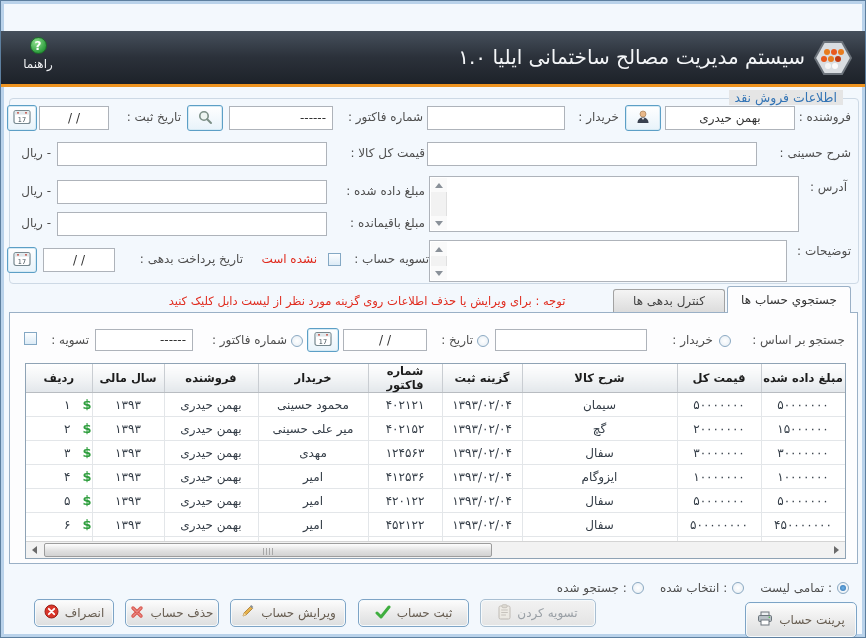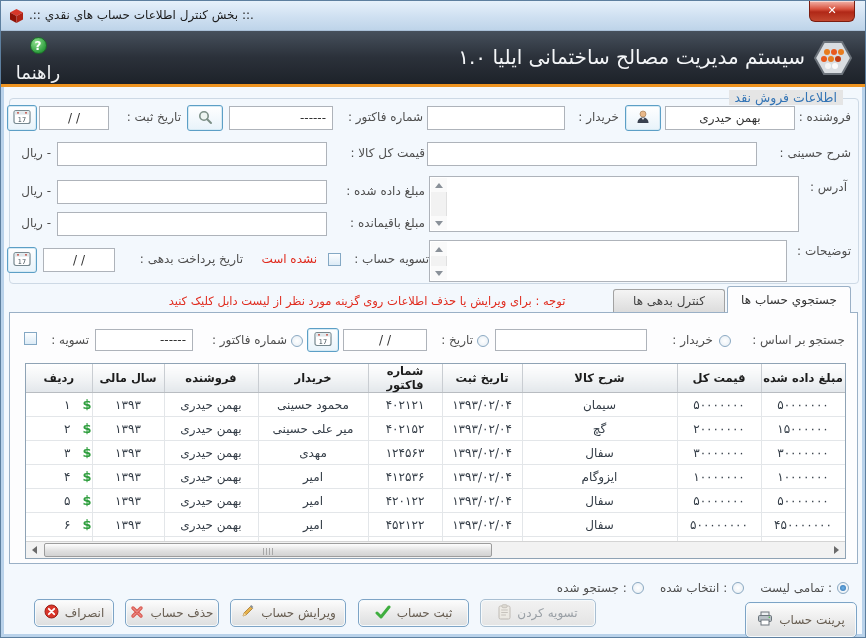--- a/index.html
+++ b/index.html
@@ -29,21 +29,21 @@
   .appheader { position:absolute; left:0; top:30px; width:100%; height:56px;
     background: linear-gradient(#46505c, #2b313a 50%, #1d2229);
     border-bottom: 3px solid #ef9420; }
   .logo { position:absolute; right:12px; top:9px; }
   .app-title { position:absolute; right:60px; top:0; line-height:52px; color:#f4f6f8;
     font-size:20px; direction: rtl; }
   .help { position:absolute; left:14px; top:6px; width:46px; text-align:center; cursor:pointer; }
   .help-q { display:inline-block; width:17px; height:17px; border-radius:50%;
     background: radial-gradient(circle at 35% 30%, #8fe08f, #2f9e3f 70%, #1d7a2c);
     color:#fff; font-weight:bold; font-size:12px; line-height:17px; border:1px solid #1b6f28; }
-  .help-label { color:#f0f2f4; font-size:18px; margin-top:8px; direction:rtl; }
+  .help-label { color:#f0f2f4; font-size:12px; margin-top:3px; direction:rtl; }
   
   .groupbox { position:absolute; left:8px; top:97px; width:850px; height:186px;
     border:1px solid #cdd9e5; border-radius:4px; }
   .group-title { position:absolute; right:22px; top:89px; background:#e5e5e5;
     padding:0 6px; color:#3374b5; direction:rtl; font-size:12.5px; }
   
   .lbl { position:absolute; direction:rtl; color:#4f4f4f; white-space:nowrap; }
   .red { color:#e02b1e; }
   .input { position:absolute; height:24px; background:#fff; border:1px solid #aeb3ba;
     direction:rtl; padding:0 6px; line-height:22px; color:#333; overflow:hidden; }
@@ -115,33 +115,20 @@
     cursor:pointer; box-shadow: inset 0 0 0 1px #f6fafc; }
   .btn .t { direction:rtl; }
   .btn.disabled { color:#9aa0a6; border-color:#a9bfd2; background:linear-gradient(#f2f2f2,#e4e4e4); cursor:default; }
   .btn.disabled svg { opacity:.45; }
 </style>
 </head>
 <body>
 
 <div class="window">
 
-  <div class="titlebar">
-    <span class="win-icon">
-      <svg width="15" height="16" viewBox="0 0 15 16">
-        <polygon points="7.5,1 14,4.5 7.5,8 1,4.5" fill="#d8372a"></polygon>
-        <polygon points="1,4.5 7.5,8 7.5,15 1,11.5" fill="#8f1207"></polygon>
-        <polygon points="14,4.5 7.5,8 7.5,15 14,11.5" fill="#b02315"></polygon>
-      </svg>
-    </span>
-    <span class="win-title">.:: بخش کنترل اطلاعات حساب هاي نقدي ::.</span>
-    <div class="close-btn">
-      <span>✕</span>
-    </div>
-  </div>
 
   <div class="appheader">
     <span class="logo">
       <svg width="40" height="36" viewBox="0 0 40 36">
         <polygon points="11,2 29,2 38,18 29,34 11,34 2,18" fill="#d9dde1" stroke="#6c737b" stroke-width="2"></polygon>
         <circle cx="14" cy="12" r="3" fill="#e87c1e"></circle>
           <circle cx="21" cy="12" r="3" fill="#e8591e"></circle>
           <circle cx="28" cy="12" r="3" fill="#e87c1e"></circle>
         <circle cx="11" cy="19" r="3" fill="#e8591e"></circle>
           <circle cx="18" cy="19" r="3" fill="#e87c1e"></circle>
@@ -294,21 +281,21 @@
           <col style="width:84px">
           <col style="width:84px">
       </colgroup>
       <tbody>
           <tr>
         <th>ردیف</th>
         <th>سال مالی</th>
         <th>فروشنده</th>
         <th>خریدار</th>
         <th>شماره فاکتور</th>
-        <th>تاریخ ثبت</th>
+        <th>گزینه ثبت</th>
         <th>شرح کالا</th>
         <th>قیمت کل</th>
         <th>مبلغ داده شده</th>
       </tr>
       <tr>
         <td>
               <span class="rownum">
                 <span class="dollar">$</span>
                 <span>۱</span>
               </span>

